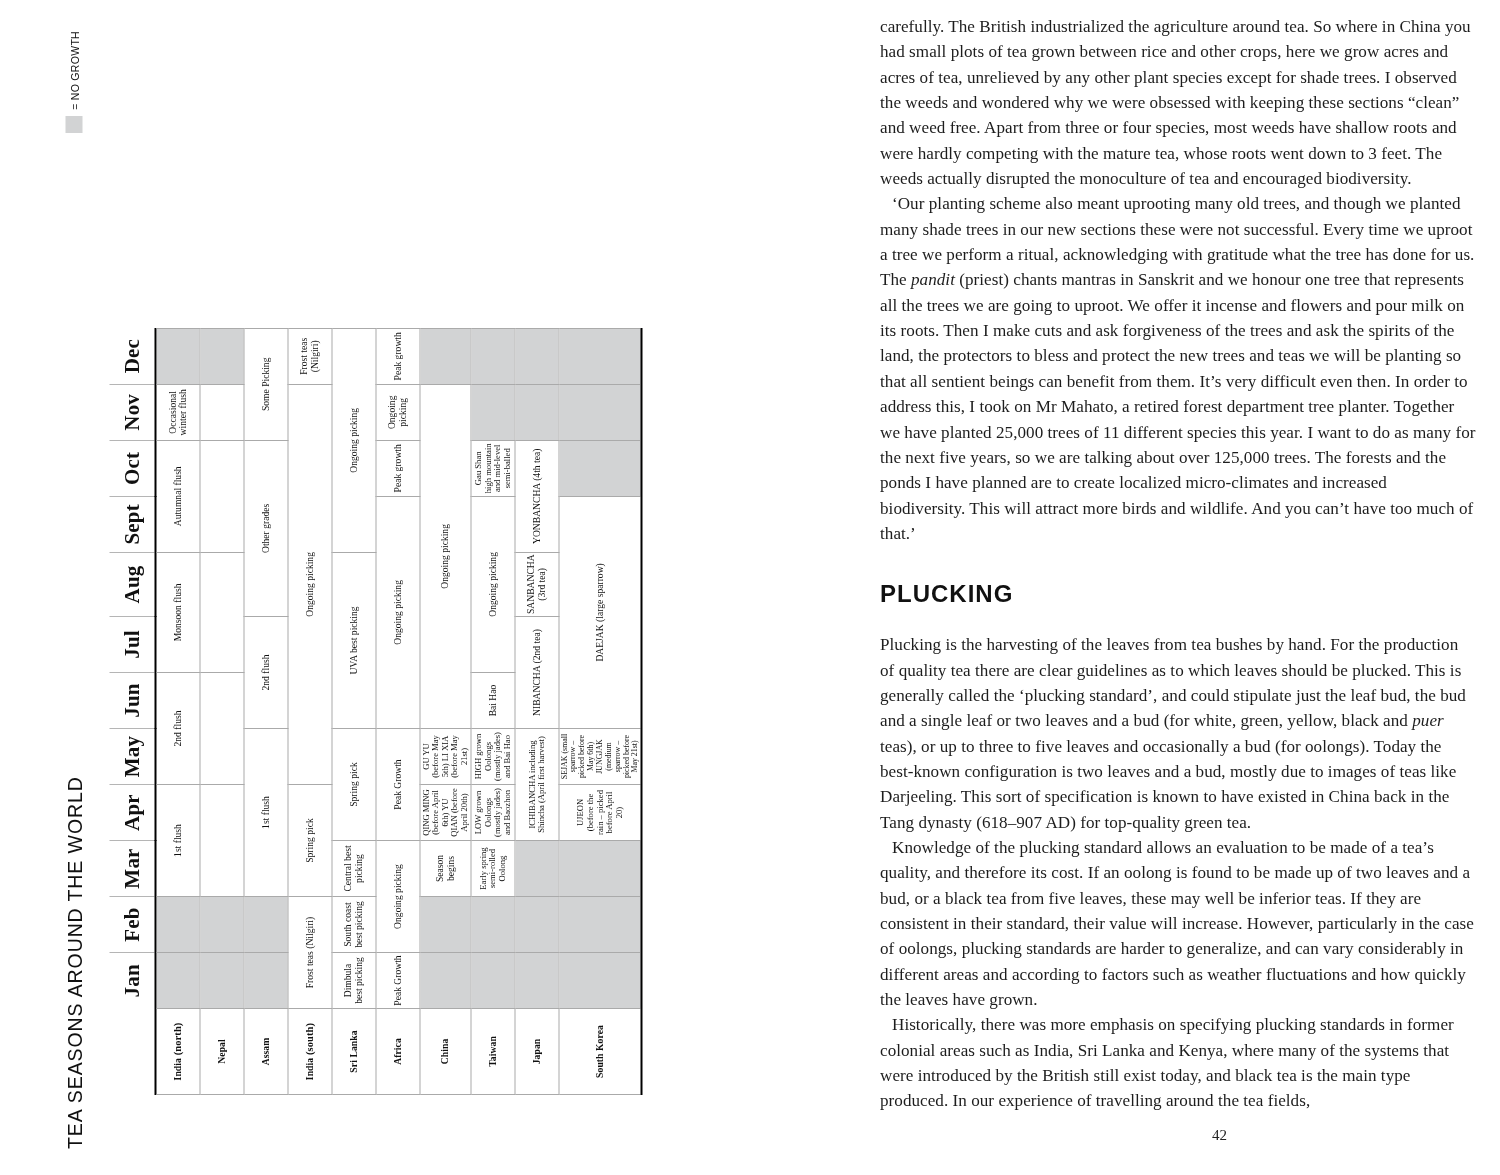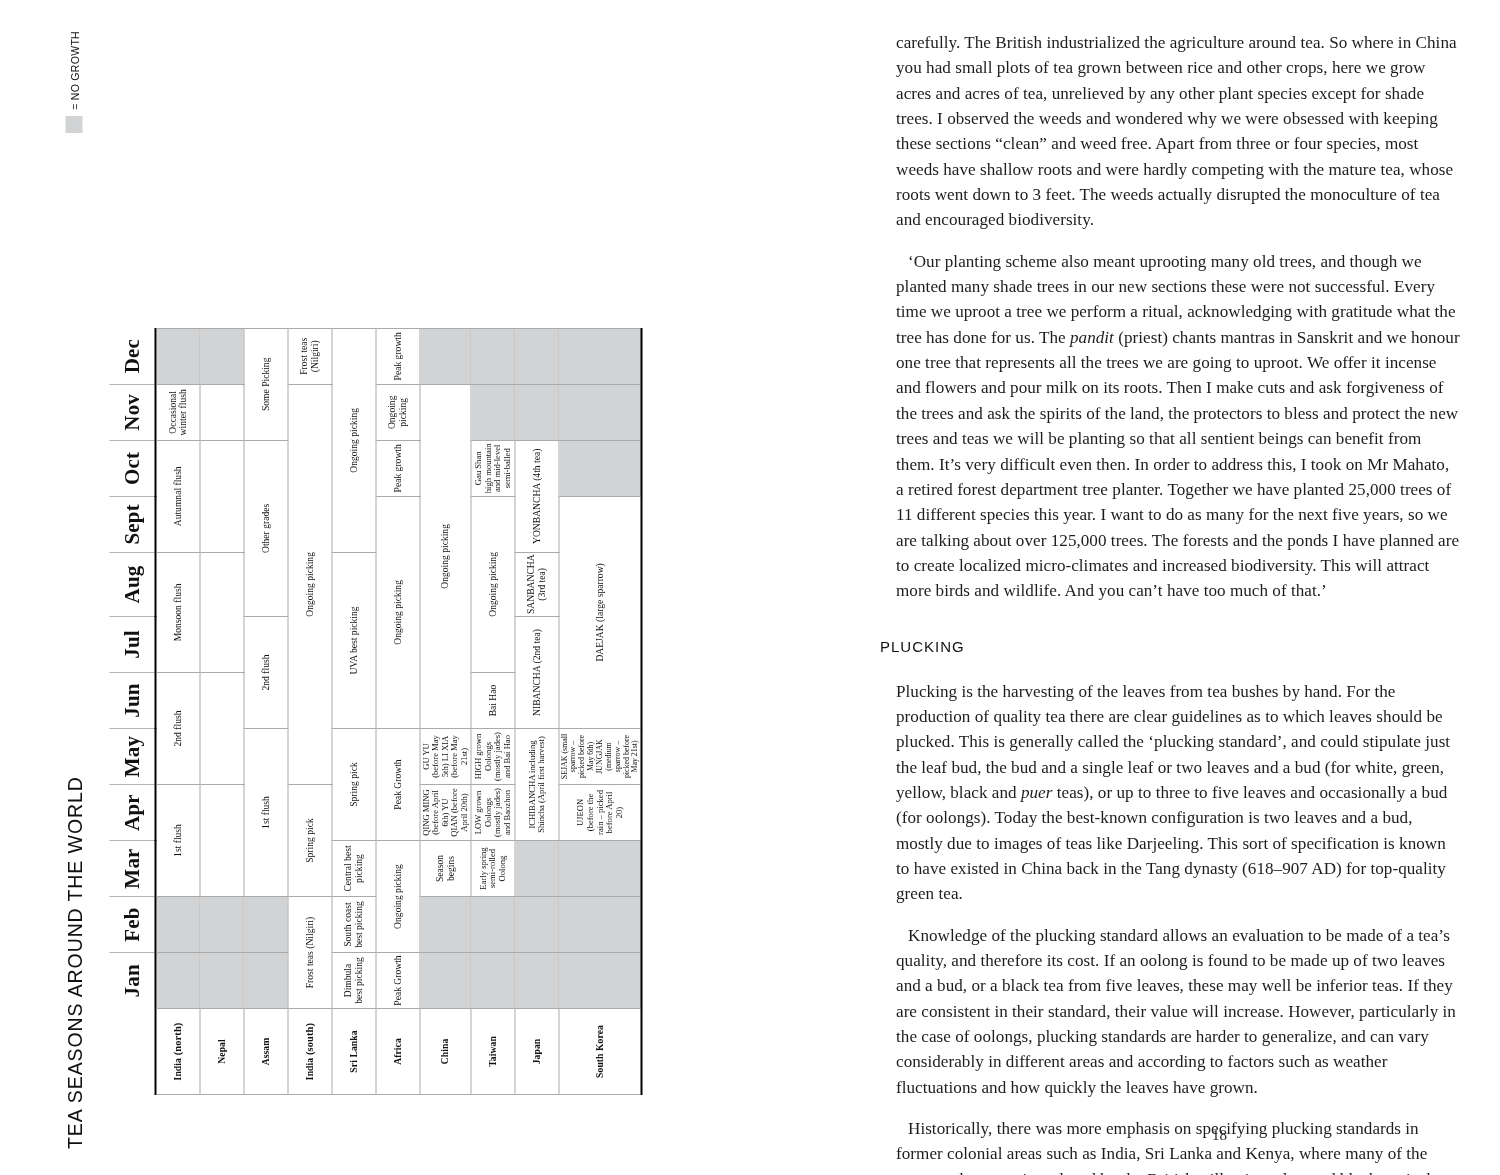--- a/index.html
+++ b/index.html
@@ -116,33 +116,33 @@
   td.first-col { border-left:2.6px solid #000; }
   td.last-col  { border-right:none; }
 
   
   #right-page {
     position:absolute;
     left:880px; top:14px;
     width:596px; height:1140px;
   }
   #right-page p {
-    margin:16px;
+    margin:0;
     font-family:"Liberation Serif", serif;
     font-size:17.1px;
     line-height:25.35px;
     color:#1d1d1d;
     text-align:left;
     letter-spacing:0.04px;
   }
   #right-page p.indent { text-indent:12px; }
   #right-page h2.section {
     font-family:"Liberation Sans", sans-serif;
-    font-weight:normal;
-    font-size:15px;
+    font-weight:bold;
+    font-size:24px;
     letter-spacing:1.0px;
     margin:34px 0 24px 0;
     color:#111;
   }
   #right-page p + p { margin-top:0; }
   em { }
 
   .folio {
     position:absolute;
     left:1212px; top:1127px;
@@ -405,13 +405,13 @@
   <h2 class="section">PLUCKING</h2>
 
   <p><span>Plucking is the harvesting of the leaves from tea bushes by hand. For the production of quality tea there are clear guidelines as to which leaves should be plucked. This is generally called the ‘plucking standard’, and could stipulate just the leaf bud, the bud and a single leaf or two leaves and a bud (for white, green, yellow, black and </span><em>puer</em><span> teas), or up to three to five leaves and occasionally a bud (for oolongs). Today the best-known configuration is two leaves and a bud, mostly due to images of teas like Darjeeling. This sort of specification is known to have existed in China back in the Tang dynasty (618–907 AD) for top-quality green tea.</span></p>
 
   <p class="indent">Knowledge of the plucking standard allows an evaluation to be made of a tea’s quality, and therefore its cost. If an oolong is found to be made up of two leaves and a bud, or a black tea from five leaves, these may well be inferior teas. If they are consistent in their standard, their value will increase. However, particularly in the case of oolongs, plucking standards are harder to generalize, and can vary considerably in different areas and according to factors such as weather fluctuations and how quickly the leaves have grown.</p>
 
   <p class="indent">Historically, there was more emphasis on specifying plucking standards in former colonial areas such as India, Sri Lanka and Kenya, where many of the systems that were introduced by the British still exist today, and black tea is the main type produced. In our experience of travelling around the tea fields,</p>
 
 </div>
 
-<div class="folio">18</div>
+<div class="folio">42</div>
 
 </body></html>

